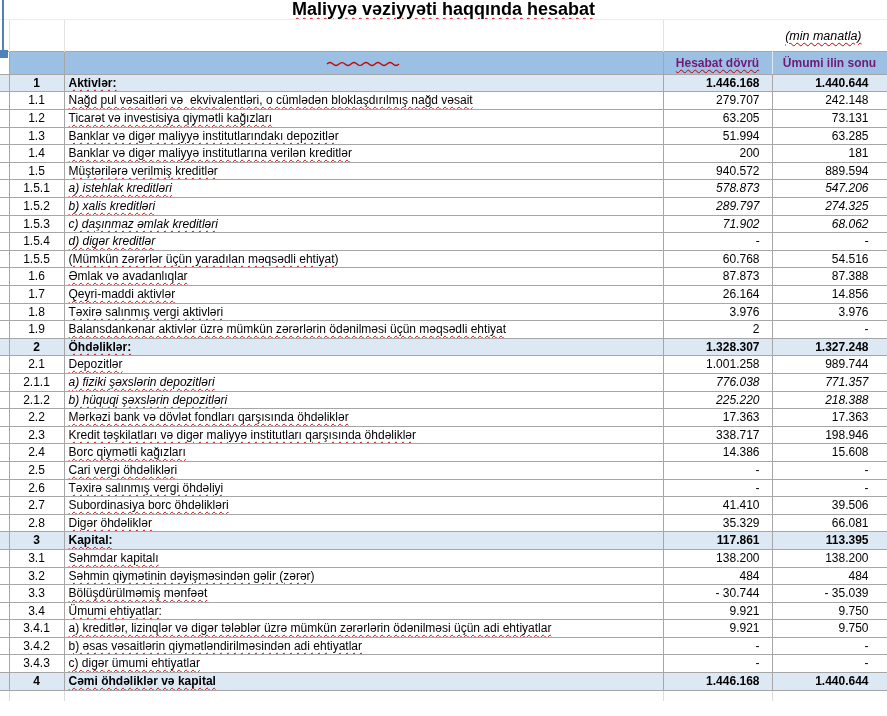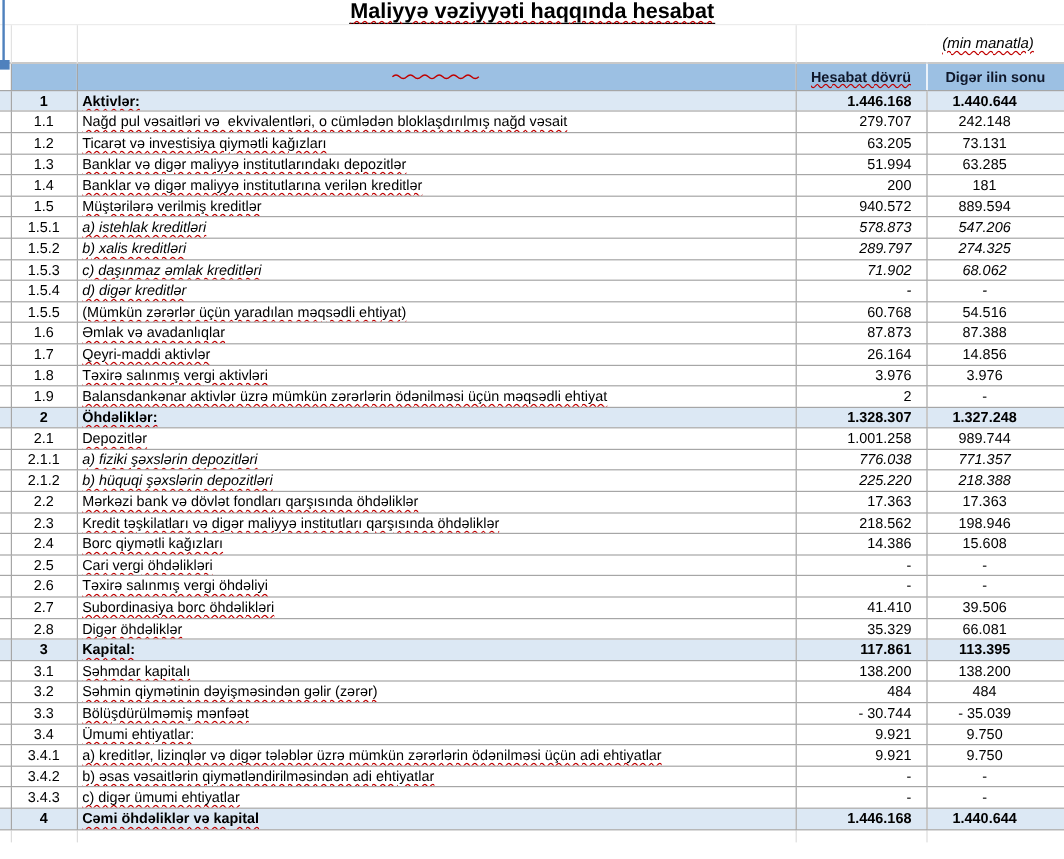--- a/index.html
+++ b/index.html
@@ -27,34 +27,34 @@
   
   .r-unit{height:32px;margin-left:42px;}
   .r-unit td{border-right:1px solid #E2E2E2;}
   .unit-cell{text-align:right;padding-right:25px !important;}
   .unit-text{font-style:italic;font-size:12.5px;}
 
   
   .r-head{height:23px;}
   .r-head td{background:#9CC0E3;border:1px solid #A6A6A6;}
   .r-head td.head-sliver{background:#fff;border-left:none;}
-  .head-col{color:#0f172a;font-weight:bold;font-size:12px;text-align:center;}
+  .head-col{color:#701a75;font-weight:bold;font-size:12px;text-align:center;}
   .r-head td.head-prev{border-left:1px solid #DCEAF7;}
   .r-head td.head-cur{border-right:1px solid #DCEAF7;}
   .squig-cell{text-align:center;vertical-align:bottom;}
   .squig-cell svg{display:inline-block;margin-bottom:3px;}
 
   
   .data-row{height:17.6px;}
   .data-row td{border:1px solid #A6A6A6;font-size:12px;}
   .data-row td.c-sliver{border-left:none;}
   .c-num{text-align:center;font-size:11.5px;}
   .c-label{padding-left:4px !important;white-space:pre;}
   .c-val{text-align:right;padding-right:12px !important;}
-  .c-val2{padding-right:18px !important;text-align:center;}
+  .c-val2{padding-right:18px !important;}
   tr.section{background:#DCE8F4;font-weight:bold;}
   tr.italic .c-label .sq,tr.italic .c-val{font-style:italic;}
 
   
   .r-tail{height:11px;}
   .r-tail td{border-right:1px solid #DCDCDC;}
 
   
   .sel-line{position:absolute;left:2px;top:0;width:2px;height:51px;background:#4F81BD;}
   .sel-handle{position:absolute;left:0;top:50px;width:8px;height:8px;background:#4F81BD;}
@@ -90,21 +90,21 @@
       <td></td>
       <td class="squig-cell">
         <svg width="76" height="6" viewBox="0 0 76 6">
           <path d="M1 3 Q4 0,7 3 T13 3 T19 3 T25 3 T31 3 T37 3 T43 3 T49 3 T55 3 T61 3 T67 3 T73 3" fill="none" stroke="#C00000" stroke-width="1.2"></path>
         </svg>
       </td>
       <td class="head-col head-cur">
         <span class="sq">Hesabat dövrü</span>
       </td>
       <td class="head-col head-prev">
-        <span>Digər ilin sonu</span>
+        <span>Ümumi ilin sonu</span>
       </td>
     </tr>
     </tbody>
       <tbody id="rows-body">
         <tr class="data-row section">
     <td class="c-sliver"></td>
     <td class="c-num">1</td>
     <td class="c-label"><span class="sq">Aktivlər:</span></td>
     <td class="c-val">1.446.168</td>
     <td class="c-val c-val2">1.440.644</td>
@@ -239,21 +239,21 @@
     <td class="c-sliver"></td>
     <td class="c-num">2.2</td>
     <td class="c-label"><span class="sq">Mərkəzi bank və dövlət fondları qarşısında öhdəliklər</span></td>
     <td class="c-val">17.363</td>
     <td class="c-val c-val2">17.363</td>
   </tr>
         <tr class="data-row">
     <td class="c-sliver"></td>
     <td class="c-num">2.3</td>
     <td class="c-label"><span class="sq">Kredit təşkilatları və digər maliyyə institutları qarşısında öhdəliklər</span></td>
-    <td class="c-val">218.562</td>
+    <td class="c-val">338.717</td>
     <td class="c-val c-val2">198.946</td>
   </tr>
         <tr class="data-row">
     <td class="c-sliver"></td>
     <td class="c-num">2.4</td>
     <td class="c-label"><span class="sq">Borc qiymətli kağızları</span></td>
     <td class="c-val">14.386</td>
     <td class="c-val c-val2">15.608</td>
   </tr>
         <tr class="data-row">

